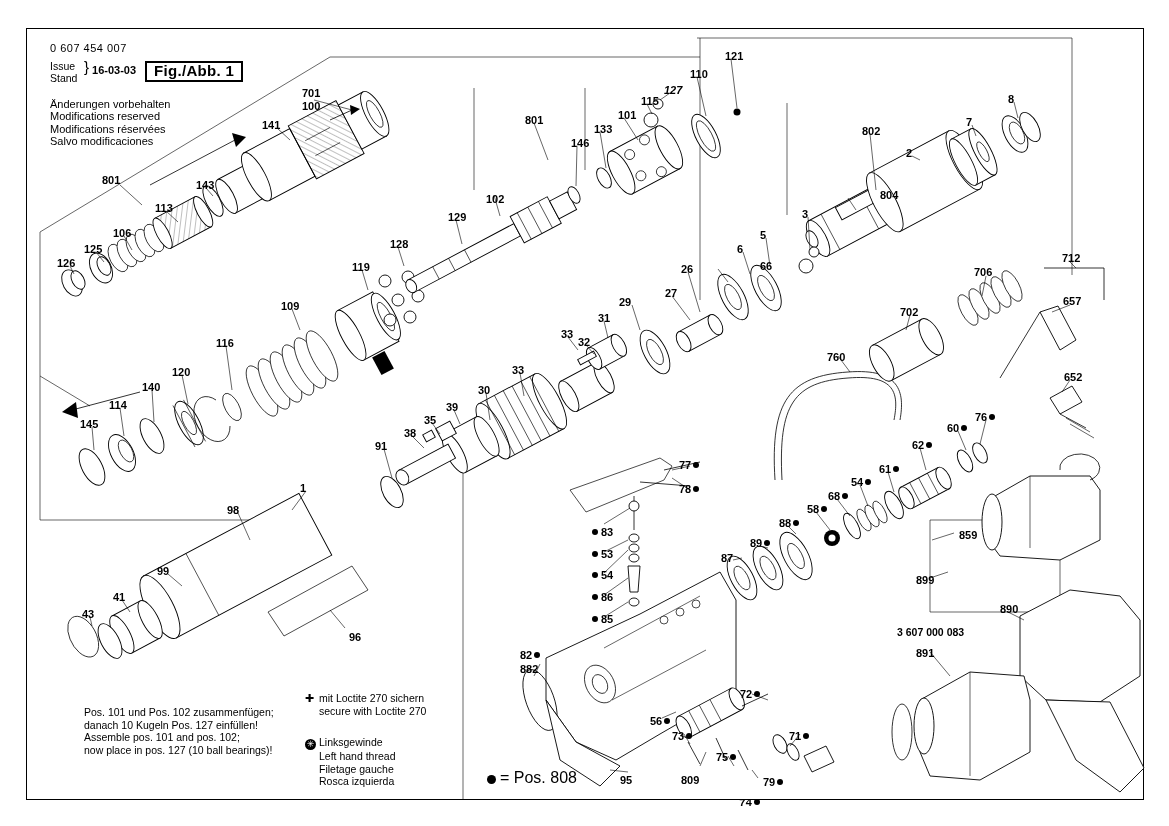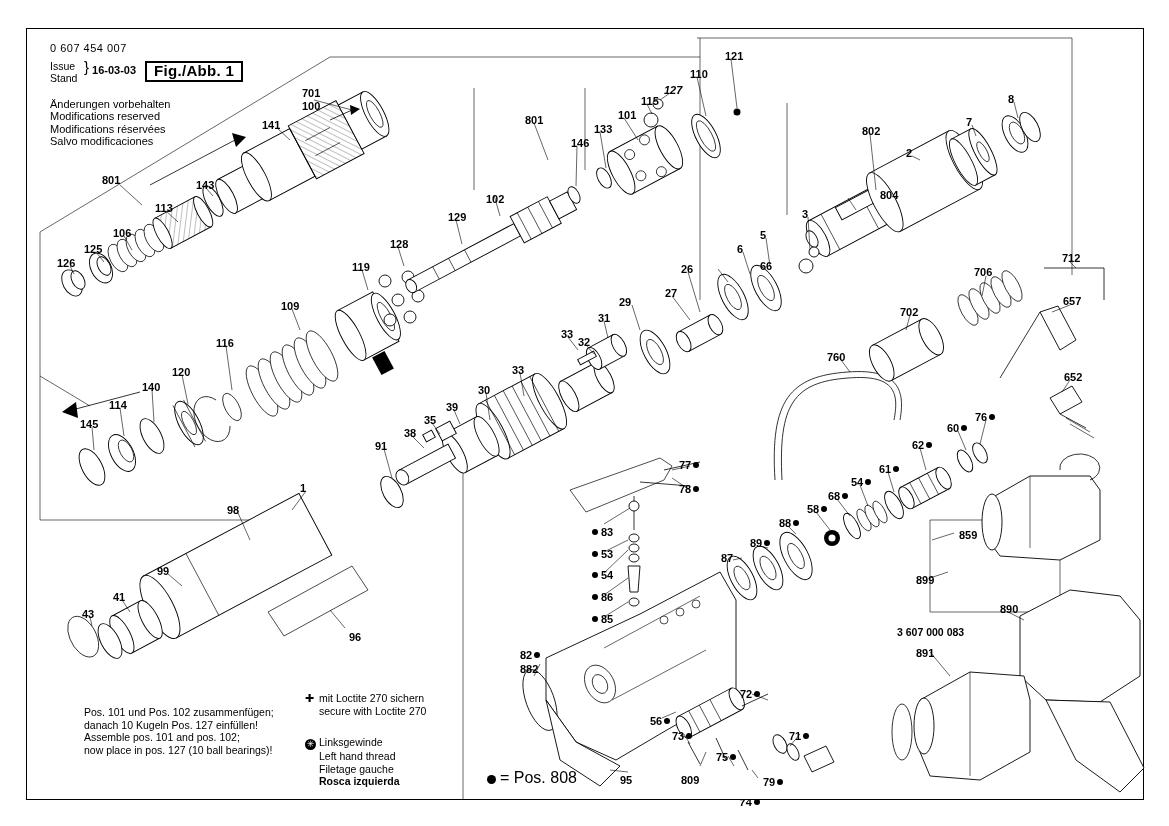--- a/index.html
+++ b/index.html
@@ -747,21 +747,21 @@
 
   <div class="note note-loctite">
     <div><span class="clover">✚</span><span>mit Loctite 270 sichern</span></div>
     <div style="padding-left:14px;">secure with Loctite 270</div>
   </div>
 
   <div class="note note-lefthand">
     <div><span class="star-sym">✳</span><span>Linksgewinde</span></div>
     <div style="padding-left:14px;">Left hand thread</div>
     <div style="padding-left:14px;">Filetage gauche</div>
-    <div style="padding-left:14px;font-weight:bold;">Rosca izquierda</div>
+    <div style="padding-left:14px;">Rosca izquierda</div>
   </div>
 
   <div class="note note-pos808">
     <span class="dot-sym"></span><span>= Pos. 808</span>
   </div>
 
   <div class="refno" style="left:897px; top:626px;">3 607 000 083</div>
 
 </div>
 

